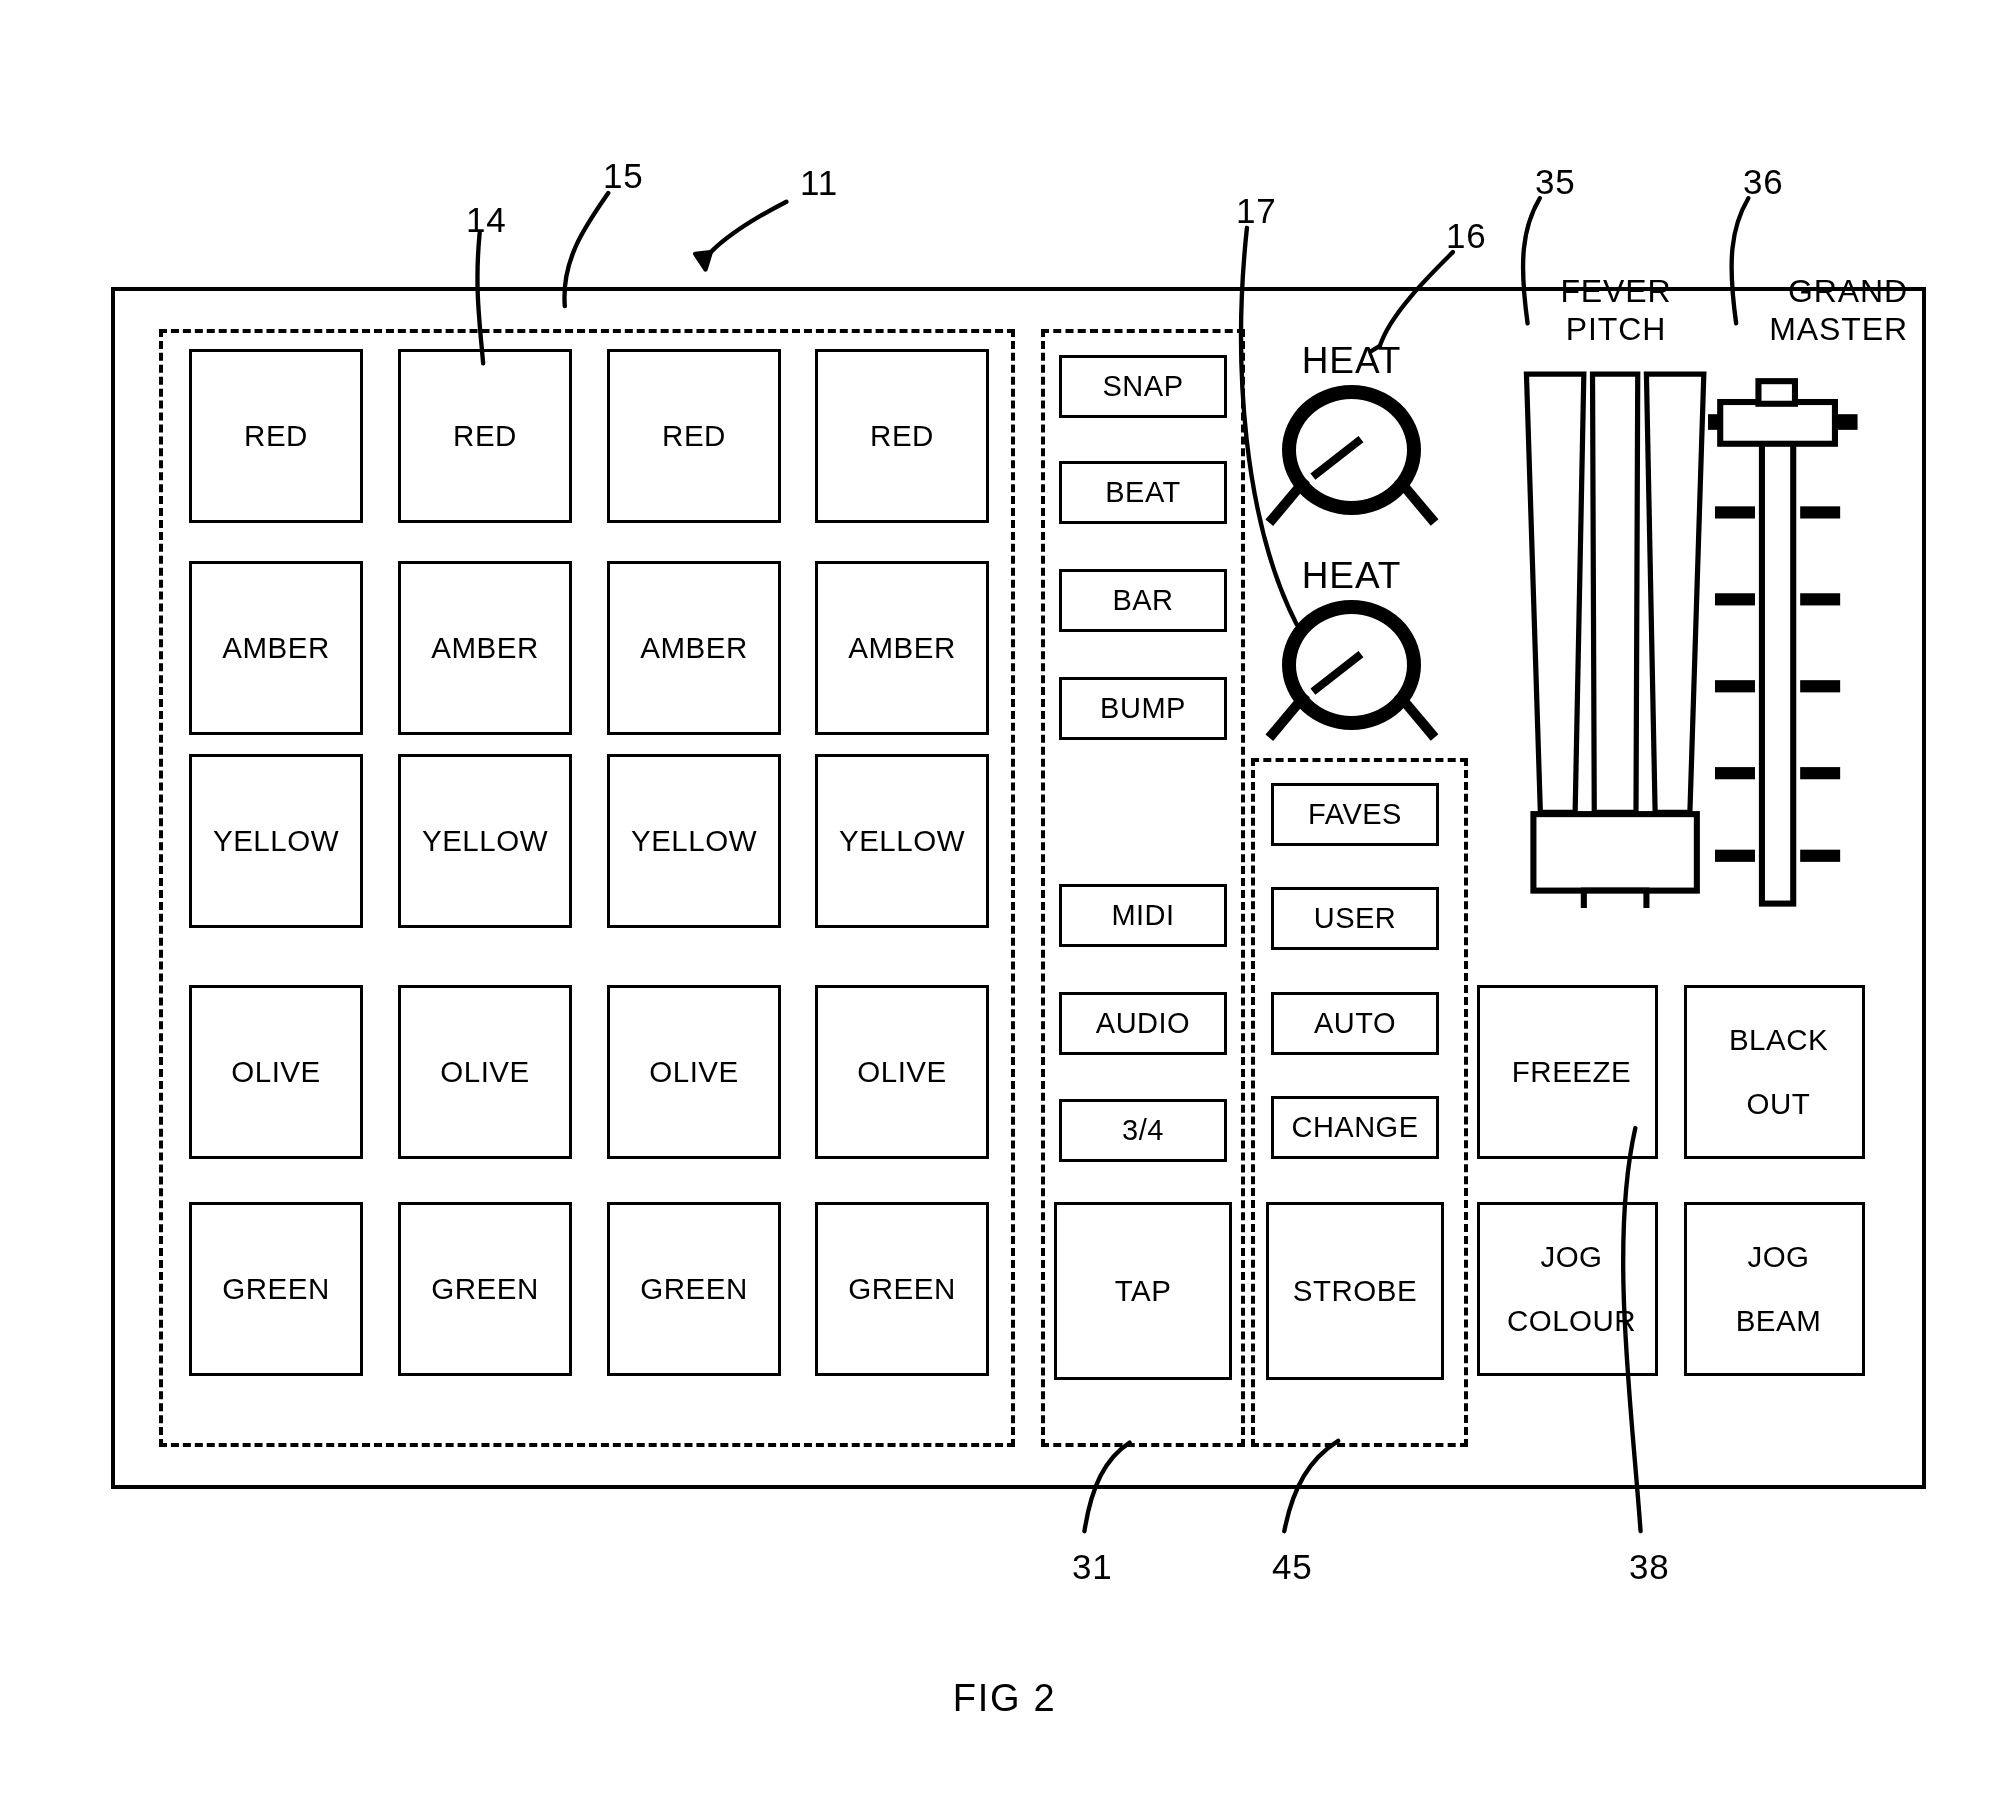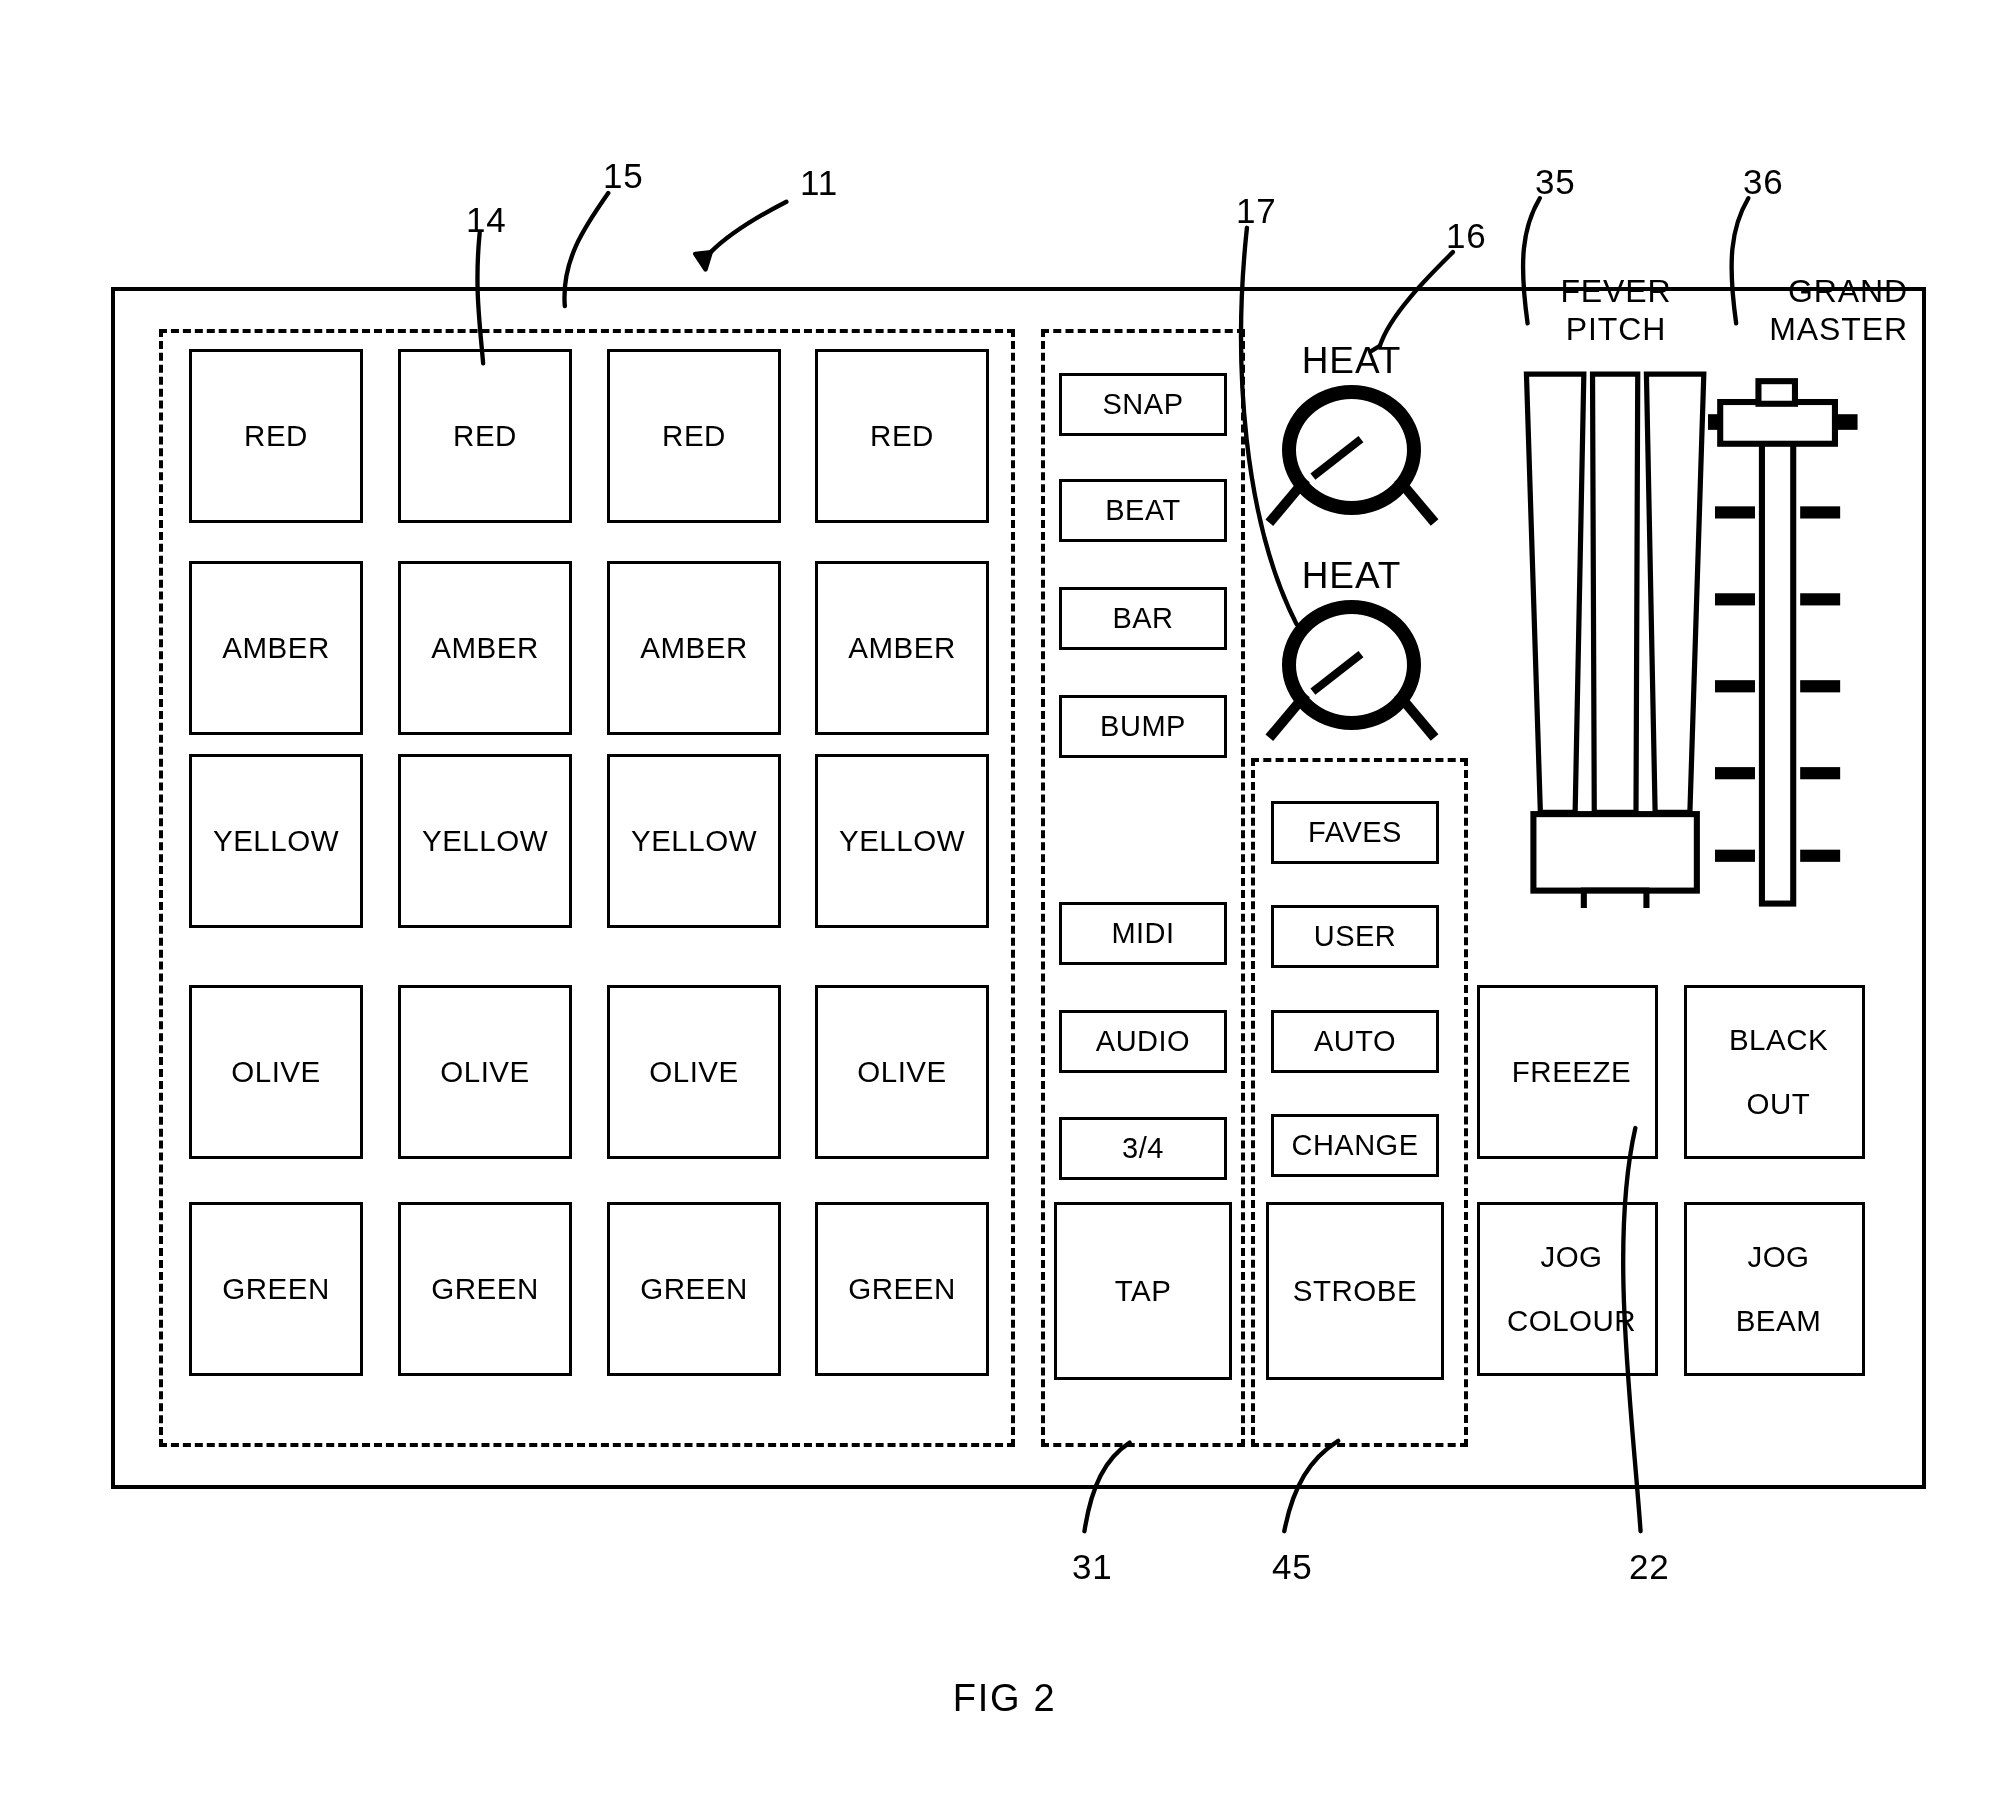--- a/index.html
+++ b/index.html
@@ -28,21 +28,21 @@
   
   .btn{
     position:absolute;box-sizing:border-box;
     border:3.5px solid #000;background:#fff;
     display:flex;align-items:center;justify-content:center;
     text-align:center;line-height:1.08;
     font-size:29px;letter-spacing:0.5px;
     font-family:"Liberation Sans","DejaVu Sans",sans-serif;
   }
   .pad{width:174px;height:174px;font-size:29.5px;}
-  .smallbtn{width:168px;height:63px;font-size:29px;margin-top:18px;}
+  .smallbtn{width:168px;height:63px;font-size:29px;}
   .bigbtn{width:178px;height:178px;font-size:29.5px;}
   .sqbtn{width:181px;height:174px;font-size:29.5px;padding-left:8px;}
   .btn span{display:block;}
 
   
   .knob-wrap{position:absolute;}
   .knob-label{
     position:absolute;width:100%;text-align:center;top:-45px;
     font-size:37px;letter-spacing:0.9px;
   }
@@ -318,18 +318,18 @@
 
   <div class="refnum" style="left:466px;top:200px">14</div>
   <div class="refnum" style="left:603px;top:156px">15</div>
   <div class="refnum" style="left:800px;top:163px">11</div>
   <div class="refnum" style="left:1236px;top:191px">17</div>
   <div class="refnum" style="left:1446px;top:216px">16</div>
   <div class="refnum" style="left:1535px;top:162px">35</div>
   <div class="refnum" style="left:1743px;top:162px">36</div>
   <div class="refnum" style="left:1072px;top:1547px">31</div>
   <div class="refnum" style="left:1272px;top:1547px">45</div>
-  <div class="refnum" style="left:1629px;top:1547px">22</div>
+  <div class="refnum" style="left:1629px;top:1547px">38</div>
 
   <div id="fig-caption">FIG 2</div>
 
 </div>
 
 
 </body></html>

